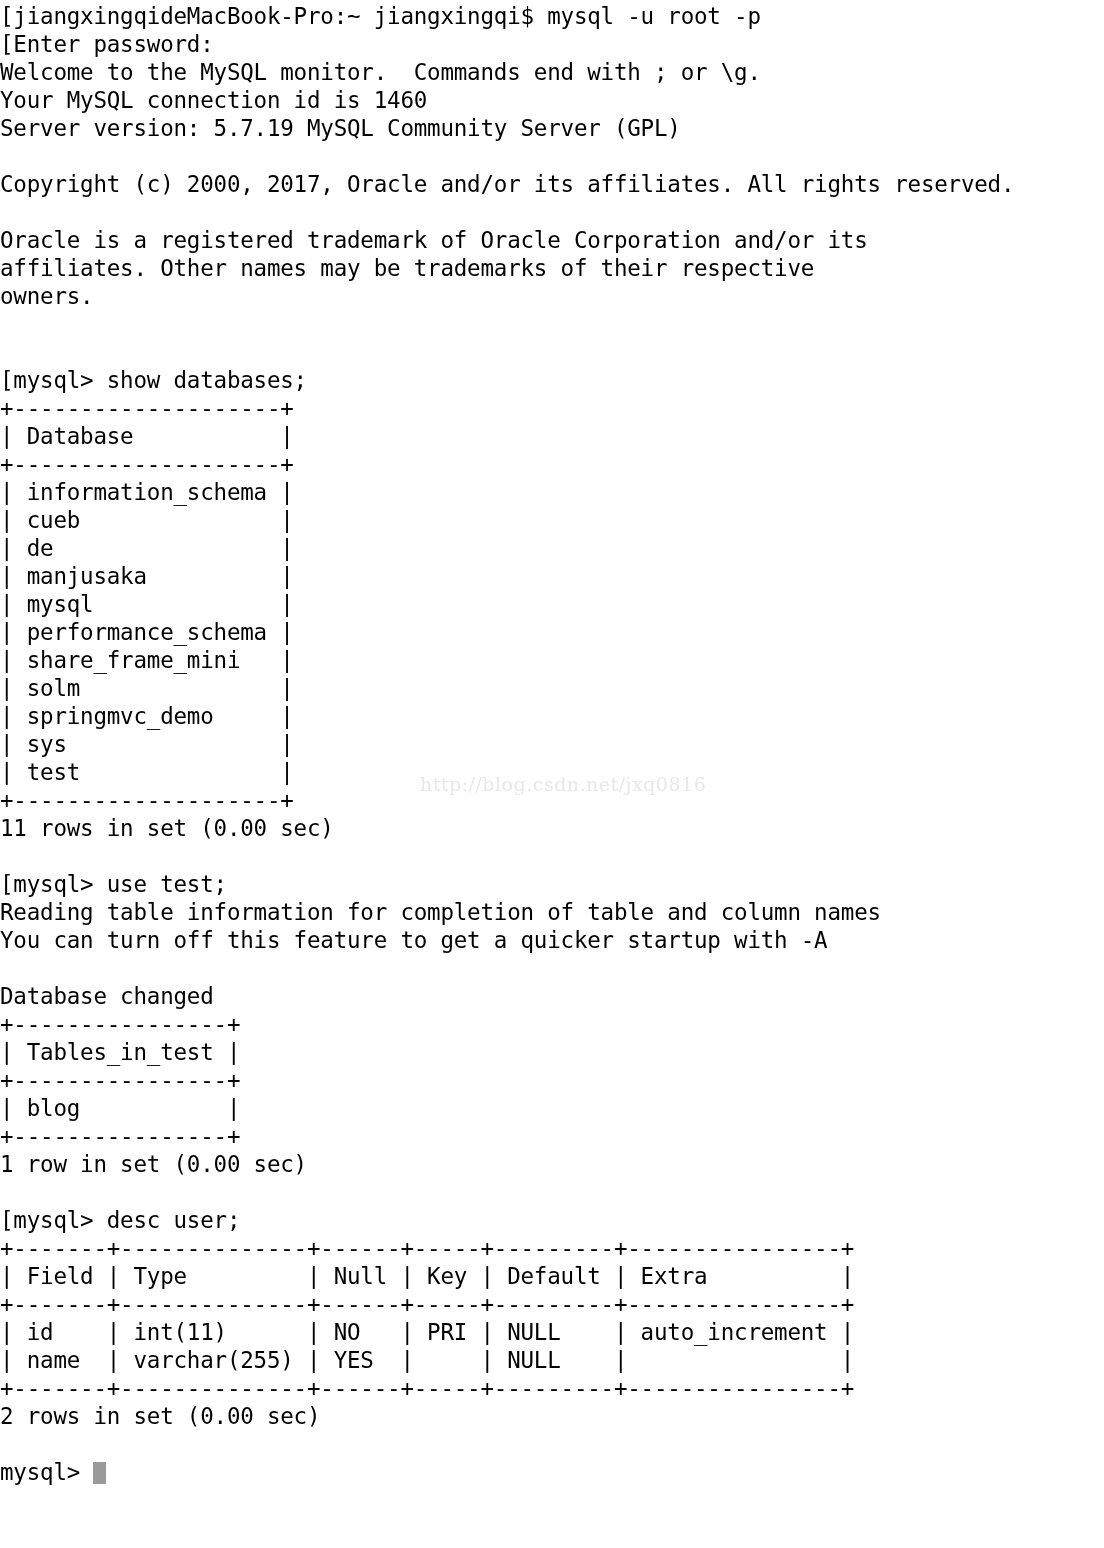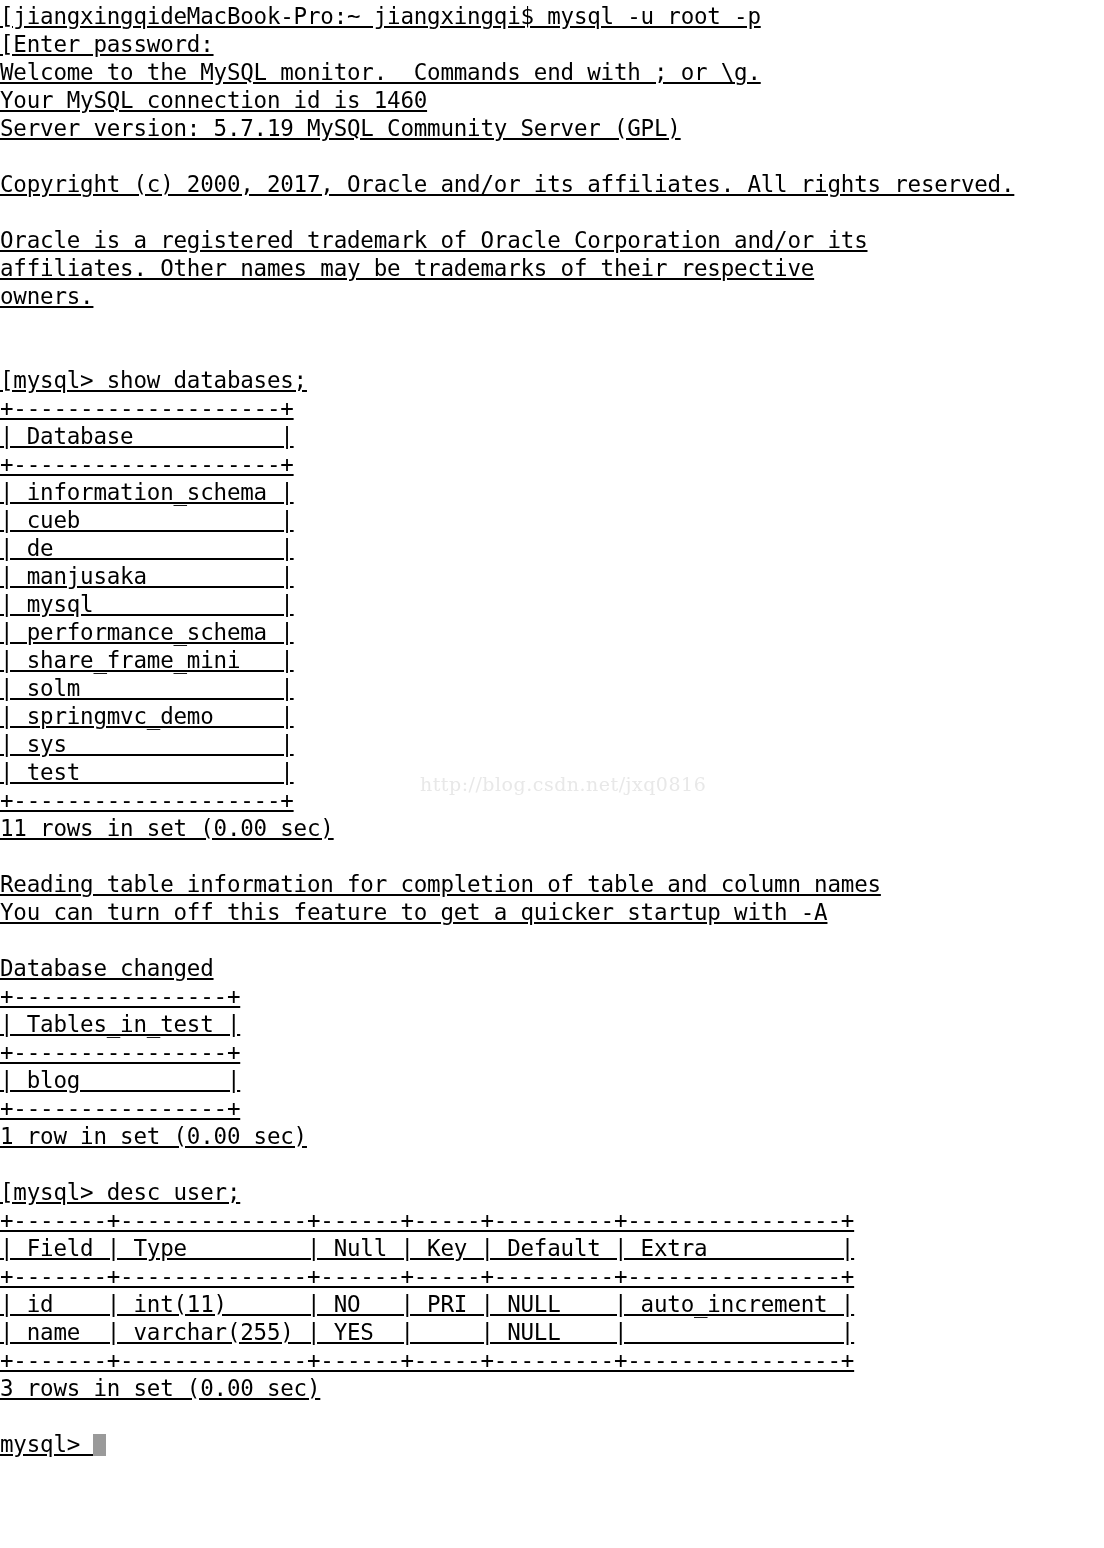--- a/index.html
+++ b/index.html
@@ -18,21 +18,20 @@
     width: 1104px;
     height: 1548px;
     background: #ffffff;
     color: #000000;
     font-family: "DejaVu Sans Mono", "Liberation Mono", monospace;
     font-size: 22.5px;
     line-height: 28px;
     letter-spacing: -0.2px;
     padding: 2px 0 0 0;
     box-sizing: border-box;
-    text-decoration: underline;
   }
   .line {
     white-space: pre;
     height: 28px;
     line-height: 28px;
     margin: 0;
     padding: 0;
     display: block;
     font-family: "DejaVu Sans Mono", "Liberation Mono", monospace;
   }
@@ -88,36 +87,37 @@
       <div class="line">| mysql              |</div>
       <div class="line">| performance_schema |</div>
       <div class="line">| share_frame_mini   |</div>
       <div class="line">| solm               |</div>
       <div class="line">| springmvc_demo     |</div>
       <div class="line">| sys                |</div>
       <div class="line">| test               |</div>
       <div class="line">+--------------------+</div>
       <div class="line">11 rows in set (0.00 sec)</div>
       <div class="line blank"></div>
+      <div class="line">[mysql&gt; use test;</div>
       <div class="line">Reading table information for completion of table and column names</div>
       <div class="line">You can turn off this feature to get a quicker startup with -A</div>
       <div class="line blank"></div>
       <div class="line">Database changed</div>
       <div class="line">+----------------+</div>
       <div class="line">| Tables_in_test |</div>
       <div class="line">+----------------+</div>
       <div class="line">| blog           |</div>
       <div class="line">+----------------+</div>
       <div class="line">1 row in set (0.00 sec)</div>
       <div class="line blank"></div>
       <div class="line">[mysql&gt; desc user;</div>
       <div class="line">+-------+--------------+------+-----+---------+----------------+</div>
       <div class="line">| Field | Type         | Null | Key | Default | Extra          |</div>
       <div class="line">+-------+--------------+------+-----+---------+----------------+</div>
       <div class="line">| id    | int(11)      | NO   | PRI | NULL    | auto_increment |</div>
       <div class="line">| name  | varchar(255) | YES  |     | NULL    |                |</div>
       <div class="line">+-------+--------------+------+-----+---------+----------------+</div>
-      <div class="line">3 rows in set (0.00 sec)</div>
+      <div class="line">2 rows in set (0.00 sec)</div>
       <div class="line blank"></div>
       <div class="line"><span>mysql&gt; </span><span class="cursor-block"></span></div>
     </div>
   <div id="watermark">http://blog.csdn.net/jxq0816</div>
 </div>
 
 </body></html>

